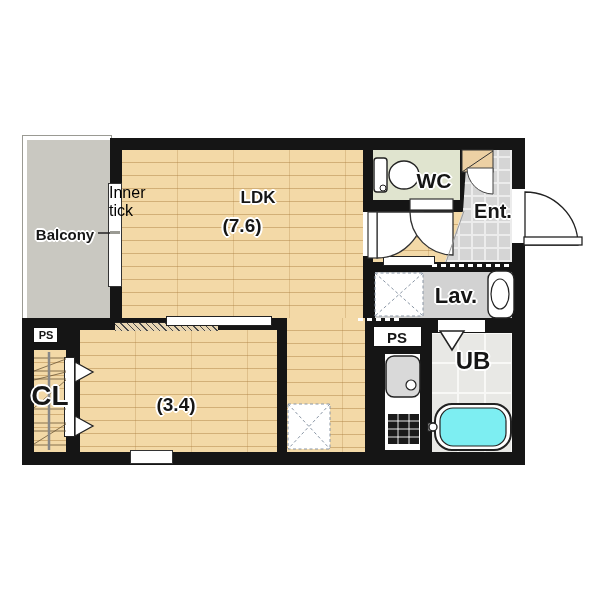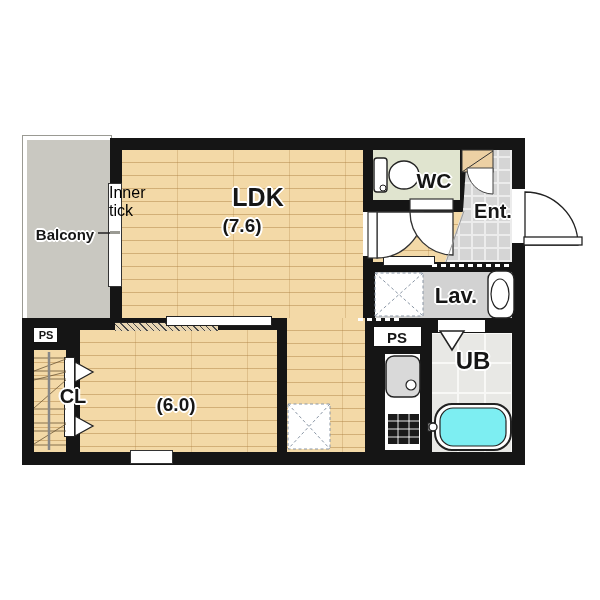--- a/index.html
+++ b/index.html
@@ -178,25 +178,25 @@
     <g>
       <rect x="435" y="404" width="76" height="46" rx="17" fill="#fff" stroke="#222" stroke-width="2"></rect>
       <rect x="440" y="408" width="66" height="38" rx="13" fill="#7deef2" stroke="#222" stroke-width="1.2"></rect>
       <rect x="428" y="423" width="7" height="8" fill="#fff" stroke="#222" stroke-width="1.2"></rect>
       <circle cx="433" cy="427" r="4" fill="#fff" stroke="#222" stroke-width="1.4"></circle>
     </g>
 
     <line x1="98" y1="233" x2="110" y2="233" stroke="#222" stroke-width="1.5"></line>
   </svg>
 
-  <div class="lbl" style="left:242px;top:197px;font-size:25px;padding-left:32px;">LDK</div>
+  <div class="lbl" style="left:242px;top:197px;font-size:17px;padding-left:32px;">LDK</div>
   <div class="lbl" style="left:242px;top:225px;font-size:19px;">(7.6)</div>
-  <div class="lbl" style="left:176px;top:404px;font-size:19px;">(6.0)</div>
+  <div class="lbl" style="left:176px;top:404px;font-size:19px;">(3.4)</div>
   <div class="lbl" style="left:65px;top:234px;font-size:15px;">Balcony</div>
   <div class="lbl" style="left:434px;top:180px;font-size:21px;">WC</div>
   <div class="lbl" style="left:493px;top:211px;font-size:20px;">Ent.</div>
   <div class="lbl" style="left:456px;top:296px;font-size:22px;">Lav.</div>
   <div class="lbl" style="left:473px;top:361px;font-size:24px;">UB</div>
-  <div class="lbl" style="left:50px;top:396px;font-size:20px;margin-left:23px;">CL</div>
+  <div class="lbl" style="left:50px;top:396px;font-size:28px;">CL</div>
   <div class="lbl" style="left:46px;top:335px;font-size:11px;text-shadow:none;">PS</div>
   <div class="lbl" style="left:397px;top:337px;font-size:15px;text-shadow:none;">PS</div>
 
 </div>
 
 </body></html>

